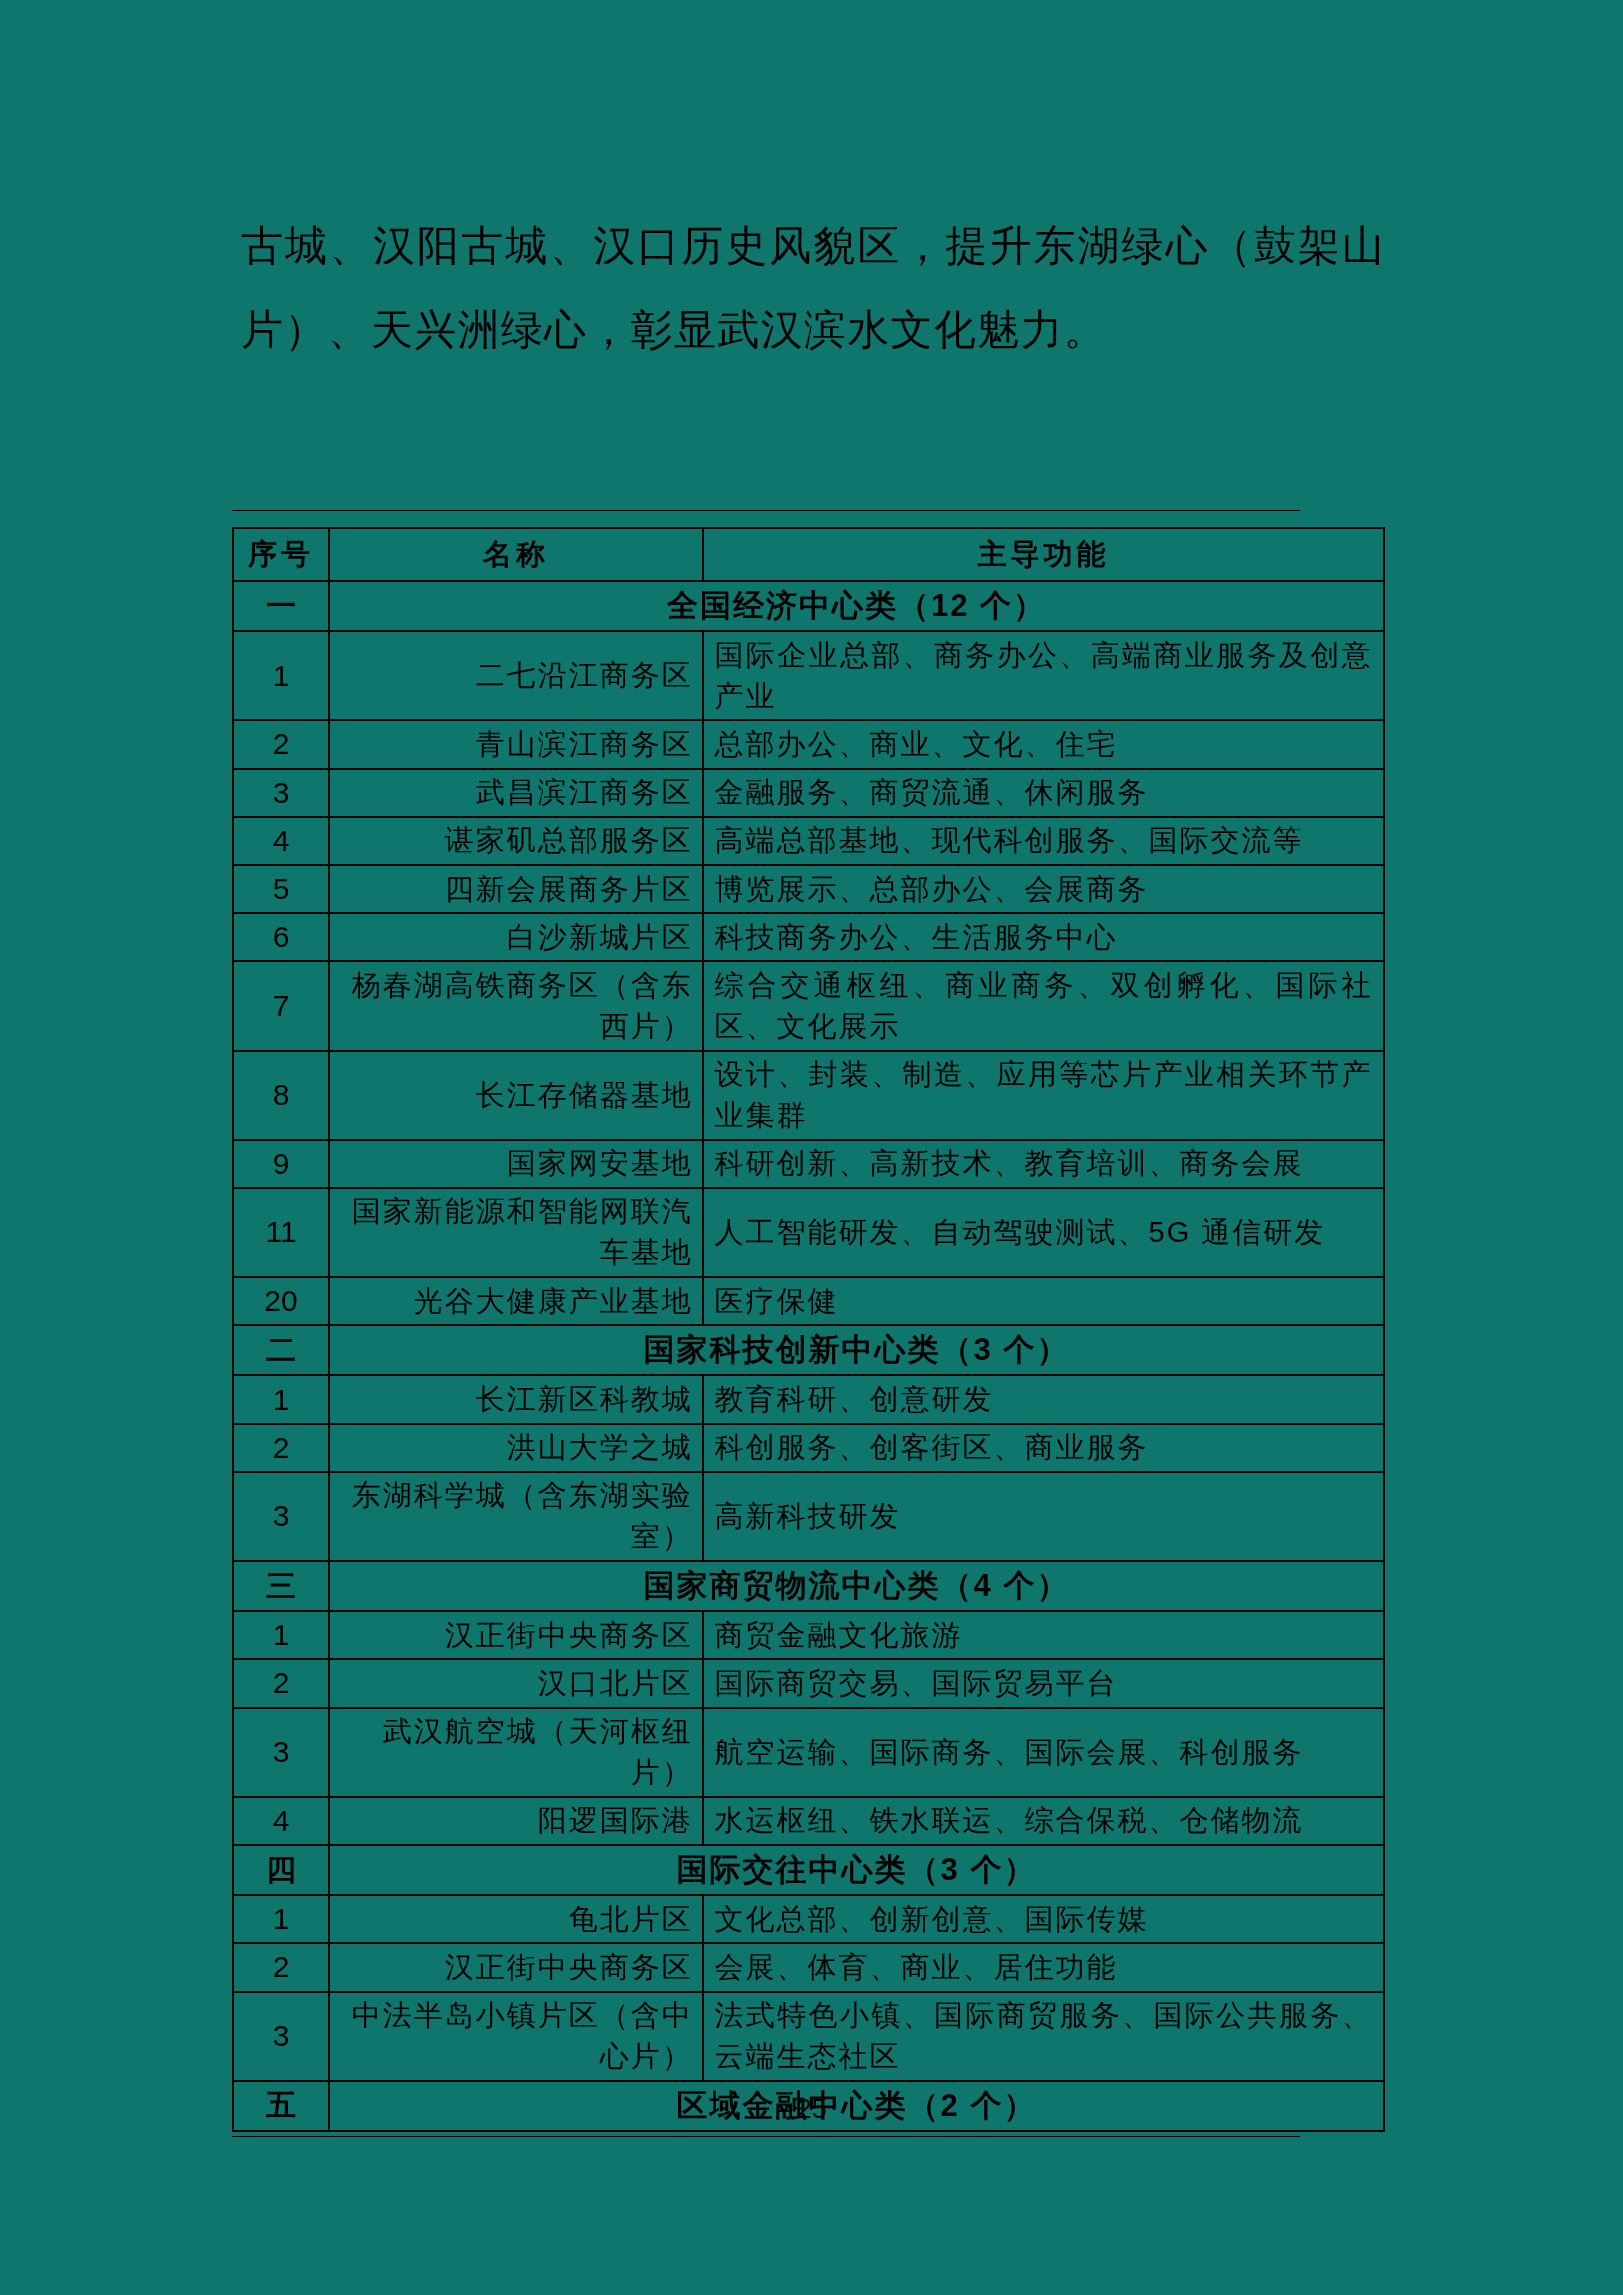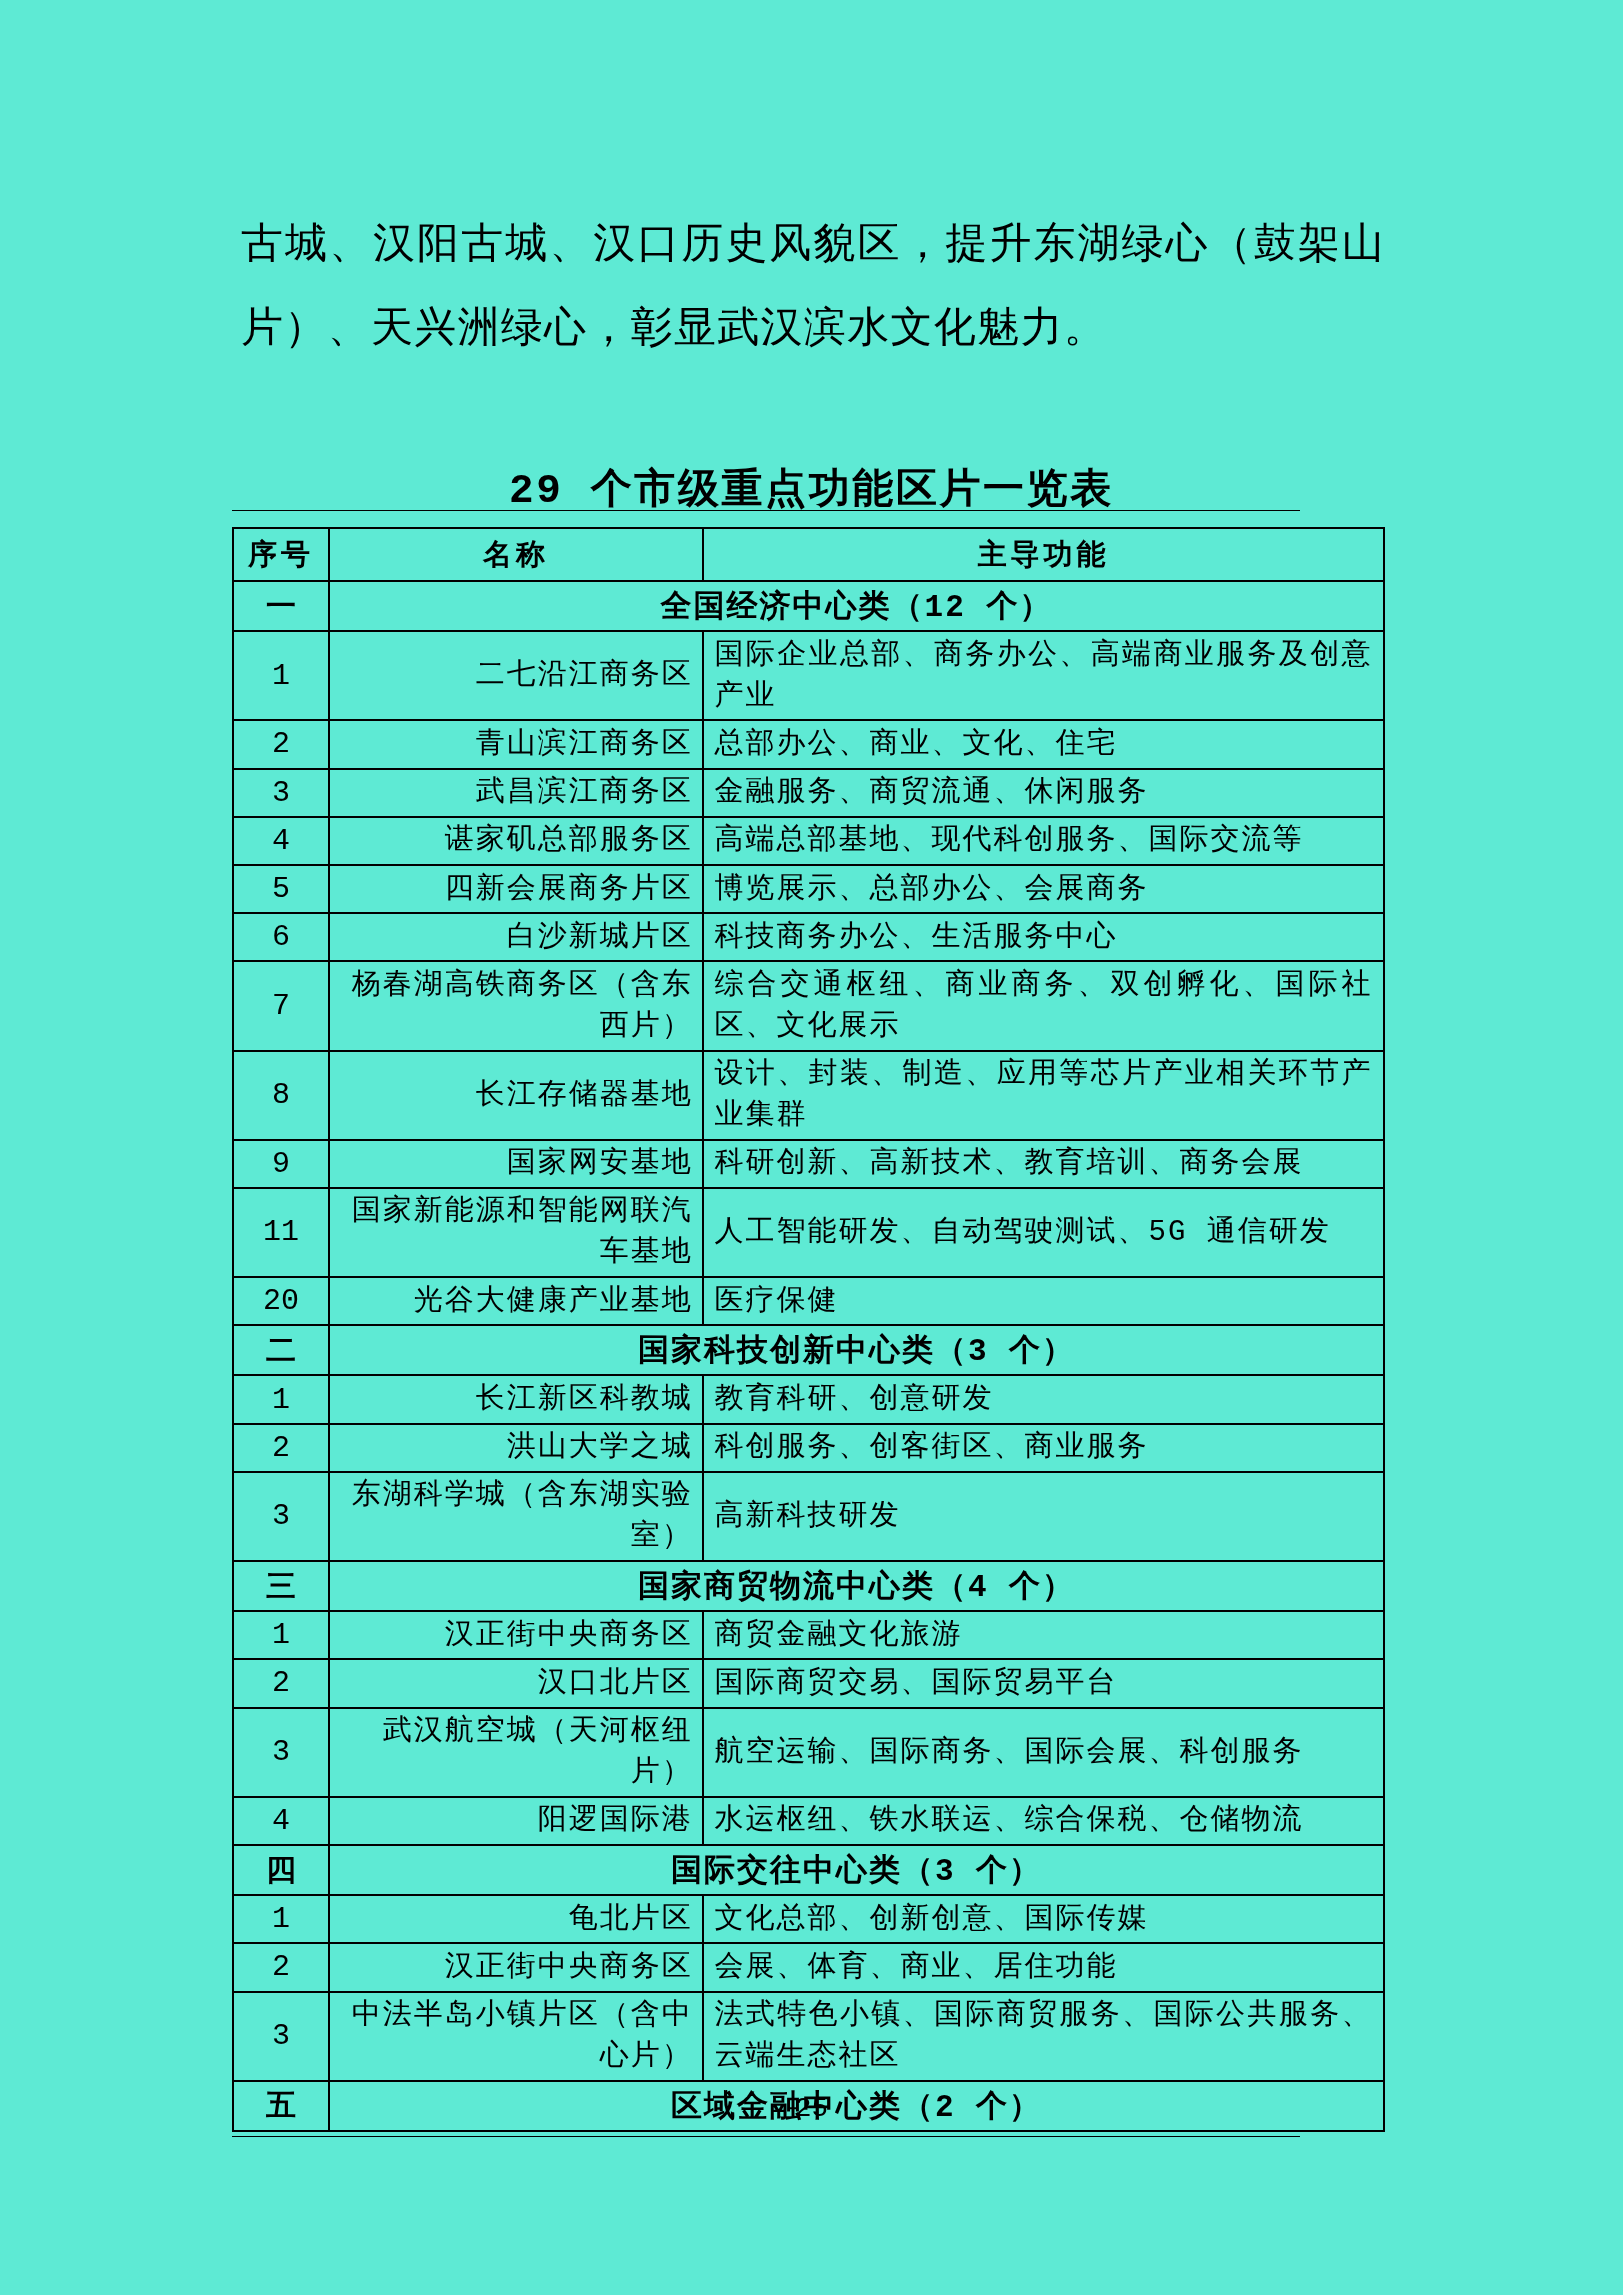--- a/index.html
+++ b/index.html
@@ -4,23 +4,23 @@
 <style>
   html, body {
     margin: 0;
     padding: 0;
     background: #ffffff;
   }
   .page {
     position: relative;
     width: 1623px;
     height: 2295px;
-    background: #5eead4;
+    background: #0f766e;
     color: #000000;
-    font-family: Liberation Mono, monospace;
+    font-family: Liberation Sans, sans-serif;
     overflow: hidden;
   }
   .body-text {
     position: absolute;
     left: 241px;
     width: 1144px;
     top: 204px;
     margin: 0;
     font-size: 42px;
     line-height: 84px;
@@ -107,21 +107,20 @@
     font-size: 27.5px;
   }
 </style>
 </head>
 <body>
 
 <div class="page">
 
   <p class="body-text">古城、汉阳古城、汉口历史风貌区，提升东湖绿心（鼓架山片）、天兴洲绿心，彰显武汉滨水文化魅力。</p>
 
-  <h1 class="table-title">29 个市级重点功能区片一览表</h1>
 
   <div class="table-wrap">
     <table class="fa-table">
       <colgroup>
         <col class="c1">
         <col class="c2">
         <col class="c3">
       </colgroup>
       <thead>
         <tr>

